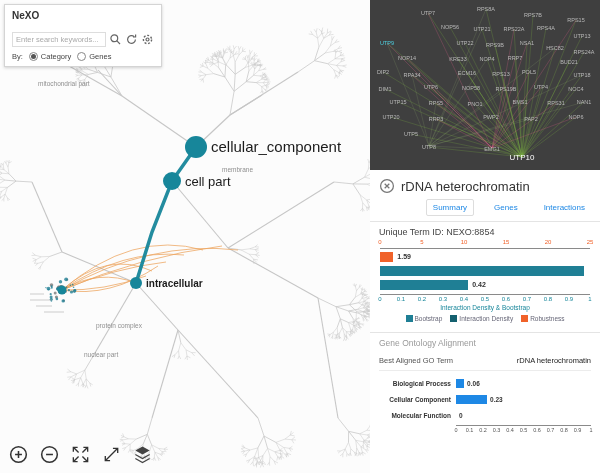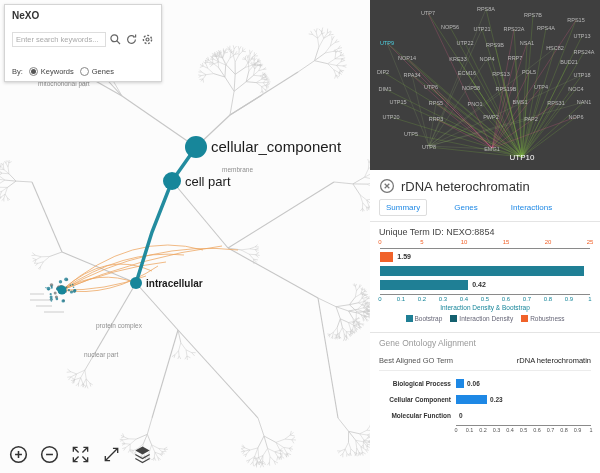--- a/index.html
+++ b/index.html
@@ -9,35 +9,35 @@
   .left-panel{position:absolute;left:0;top:0;width:370px;height:473px;background:#fcfcfc;}
   #tree-svg{position:absolute;left:0;top:0;}
   .search-card{position:absolute;left:4px;top:4px;width:158px;background:#fff;border:1px solid #d4d4d4;
        box-shadow:0 1px 3px rgba(0,0,0,.18);padding:5px 7px;z-index:5;box-sizing:border-box;}
   .app-title{font-size:10px;font-weight:bold;color:#333;margin-bottom:11px;}
   .search-row{display:flex;align-items:center;gap:3px;}
   .search-input{flex:1;min-width:0;border:1px solid #ddd;font-size:7.5px;padding:2px 3px;color:#333;
        font-family:"Liberation Sans",sans-serif;}
   .search-input::placeholder{color:#aaa;}
   .icon-btn{width:13px;height:13px;display:inline-flex;cursor:pointer;flex:none;}
-  .mode-row{display:flex;align-items:center;gap:6px;margin-top:20px;font-size:7.5px;color:#444;}
+  .mode-row{display:flex;align-items:center;gap:6px;margin-top:5px;font-size:7.5px;color:#444;}
   .mode-row label{display:inline-flex;align-items:center;gap:3px;cursor:pointer;}
   .radio{width:7px;height:7px;border:1px solid #888;border-radius:50%;display:inline-block;position:relative;flex:none;}
   .radio.checked::after{content:"";position:absolute;inset:1px;background:#555;border-radius:50%;}
   .zoom-controls{position:absolute;left:8px;bottom:8px;display:flex;gap:10px;z-index:5;}
   .zoom-btn{width:21px;height:21px;cursor:pointer;}
   
   .network-panel{position:absolute;left:370px;top:0;width:230px;height:170px;background:#3f3f3f;}
   #net-svg{position:absolute;left:0;top:0;}
   
   .details-panel{position:absolute;left:370px;top:170px;width:230px;height:303px;background:#fff;
        box-sizing:border-box;padding:6px 9px;overflow:hidden;}
   .dp-header{display:flex;align-items:center;gap:6px;margin-top:2px;}
   .dp-title{font-size:13px;color:#333;}
-  .tabs{display:flex;align-items:center;gap:21px;margin-top:5px;}
+  .tabs{display:flex;align-items:center;gap:14px;margin-top:5px;justify-content:flex-end;}
   .tab{font-size:8px;color:#1e88e5;padding:3px 6px;cursor:pointer;}
   .tab.active{border:1px solid #ddd;border-radius:2px;}
   .dp-divider{height:1px;background:#e4e4e4;margin:5px -9px;}
   .term-id{font-size:9px;color:#444;margin:1px 0 1px;}
   .section-label{font-size:8.5px;color:#999;margin:3px 0 3px;}
   #rob-chart{position:relative;height:88px;margin:2px 1px 0;}
   .rc-ticktop{position:absolute;top:0;font-size:6px;color:#f0622a;transform:translateX(-50%);}
   .rc-axisline{position:absolute;left:0;right:0;height:1px;background:#8a8a8a;}
   .rc-bar{position:absolute;left:0;height:10px;}
   .rc-barlabel{position:absolute;font-size:7px;font-weight:bold;color:#333;}
@@ -1434,21 +1434,21 @@
           <svg viewBox="0 0 13 13">
               <circle cx="6.5" cy="6.5" r="4.1" fill="none" stroke="#666" stroke-width="1.4" stroke-dasharray="2 1.7"></circle>
               <circle cx="6.5" cy="6.5" r="1.5" fill="none" stroke="#666" stroke-width="1.2"></circle>
             </svg>
         </span>
       </div>
       <div class="mode-row">
         <span>By:</span>
         <label>
           <span class="radio checked"></span>
-          <span>Keywords</span>
+          <span>Category</span>
         </label>
         <label>
           <span class="radio"></span>
           <span>Genes</span>
         </label>
       </div>
     </div>
 
     <div class="zoom-controls">
       <span class="zoom-btn">

